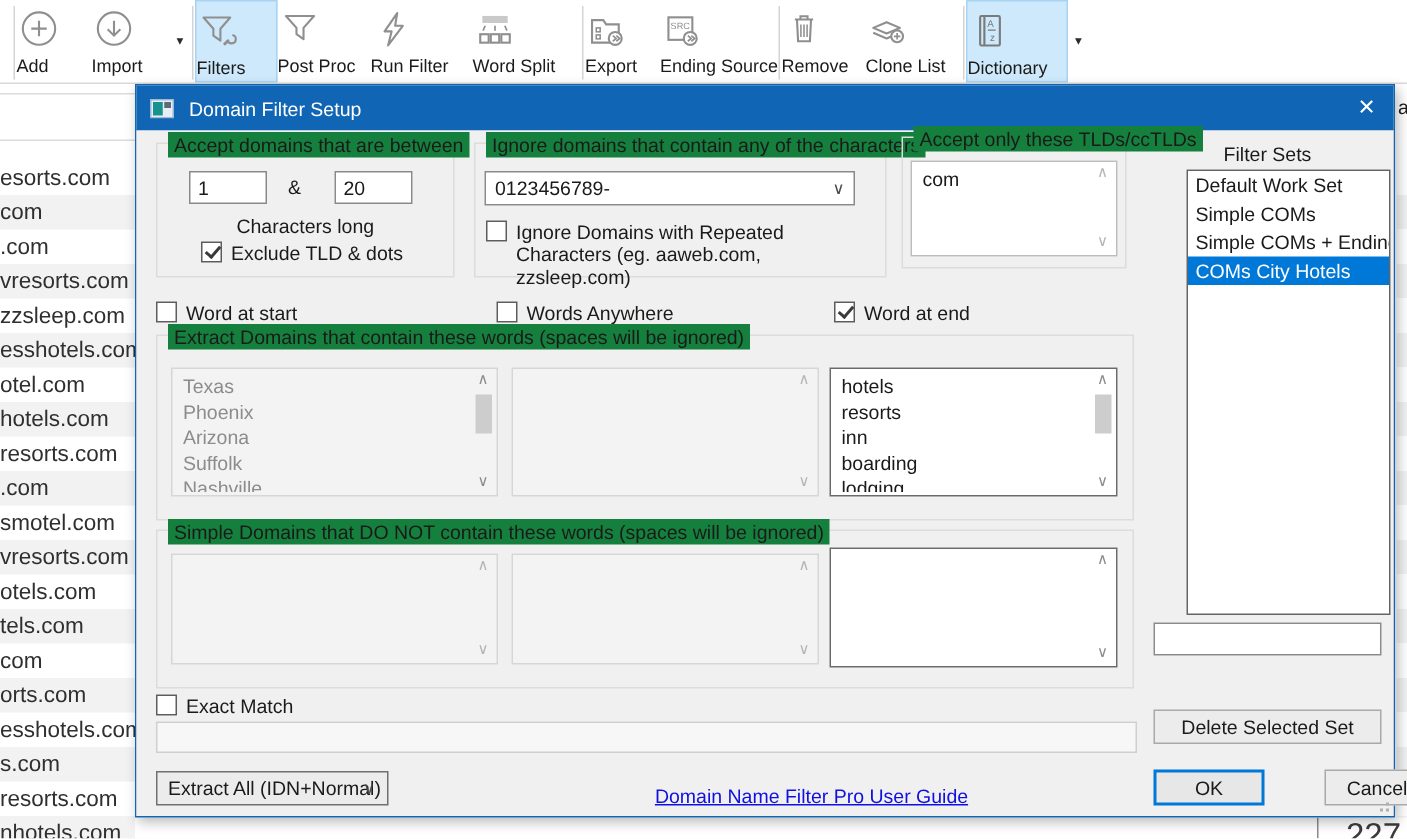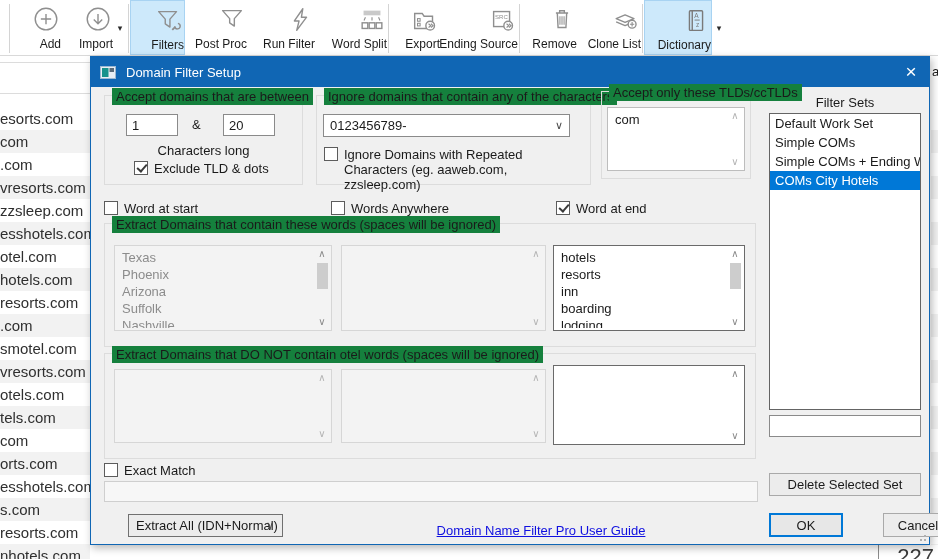--- a/index.html
+++ b/index.html
@@ -3,21 +3,21 @@
 <meta charset="utf-8">
 <style>
   html,body{margin:0;padding:0;width:938px;height:559px;overflow:hidden;
     font-family:"Liberation Sans","DejaVu Sans",sans-serif;background:#fff;}
   #stage{position:relative;width:938px;height:559px;background:#fff;}
 
   
   .toolbar{position:absolute;left:0;top:0;width:938px;height:56px;background:#fff;
     border-bottom:1px solid #d9d9d9;display:flex;align-items:stretch;padding-left:8px;box-sizing:border-box;}
   .tsep{width:1px;background:#d4d4d4;margin:4px 1px 2px 1px;}
-  .tbtn{display:flex;flex-direction:column;align-items:flex-end;justify-content:flex-start;padding-top:3px;box-sizing:border-box;}
+  .tbtn{display:flex;flex-direction:column;align-items:flex-start;justify-content:flex-start;padding-top:3px;box-sizing:border-box;}
   .tbtn.active{background:var(--toolbar-highlight,#cde9fb);border:1px solid #a8d3f2;}
   .ticon{height:34px;display:flex;align-items:center;justify-content:center;}
   .tlabel{font-size:12px;color:#1b1b1b;white-space:nowrap;line-height:14px;}
   .tcaret{width:14px;display:flex;align-items:center;justify-content:center;color:#2b2b2b;font-size:9px;}
   .tcaret::after{content:"▾";}
 
   
   .bg-left{position:absolute;left:0;top:57px;width:90px;height:502px;background:#fff;overflow:hidden;}
   .hline{position:absolute;left:0;right:0;height:1px;background:#dcdcdc;}
   #domain-rows{position:absolute;left:0;top:50px;right:0;}
@@ -76,21 +76,21 @@
   .fs-item{height:19px;line-height:19px;padding-left:5px;font-size:13px;white-space:nowrap;color:#1a1a1a;}
   .fs-item.sel{background:var(--selection,#0078d7);color:#fff;}
 
   .win-btn{position:absolute;background:#ececec;border:1px solid #a9a9a9;box-sizing:border-box;
     display:flex;align-items:center;justify-content:center;font-size:13px;color:#1a1a1a;}
   .win-btn.default{border:2px solid #0078d7;background:#e7e7e7;}
 
   .link{position:absolute;font-size:13px;color:var(--link,#0f0fe0);text-decoration:underline;text-align:center;}
 
   .dd{position:absolute;background:#ececec;border:1px solid #707070;box-sizing:border-box;
-    display:flex;align-items:center;padding-left:7px;font-size:13px;color:#1a1a1a;margin-left:24px;}
+    display:flex;align-items:center;padding-left:7px;font-size:13px;color:#1a1a1a;}
   .dd .chev{position:absolute;right:8px;color:#4a4a4a;font-size:11px;}
 
   .flat-input{position:absolute;background:#f7f7f7;border:1px solid #cfcfcf;box-sizing:border-box;}
   .grip{position:absolute;right:3px;bottom:3px;width:8px;height:8px;}
   .grip i{position:absolute;width:2px;height:2px;background:#b0b0b0;}
   .grip i:nth-child(1){right:0;bottom:0;} .grip i:nth-child(2){right:4px;bottom:0;}
   .grip i:nth-child(3){right:0;bottom:4px;} .grip i:nth-child(4){right:8px;bottom:0;display:none;}
   .lbl{position:absolute;font-size:13px;color:#1a1a1a;white-space:nowrap;}
   svg{display:block;}
 </style>
@@ -300,21 +300,21 @@
       </div>
       <div class="ta white" style="left:516px;top:20px;width:138px;height:64px;border-color:#bdbdbd">
         <div class="txt">com</div>
         <div class="sb" style="color:#b4b4b4">
           <span class="chev-u"></span>
           <span class="chev-d"></span>
         </div>
       </div>
 
       <span class="lbl" style="left:678px;top:8px;width:152px;text-align:center">Filter Sets</span>
-      <div class="listbox" id="fs-list" style="left:678px;top:26px;width:152px;height:297px">
+      <div class="listbox" id="fs-list" style="left:700px;top:26px;width:136px;height:297px">
           <div class="fs-item">Default Work Set</div>
           <div class="fs-item">Simple COMs</div>
           <div class="fs-item">Simple COMs + Ending Words</div>
           <div class="fs-item sel">COMs City Hotels</div>
         </div>
 
       <div class="cbrow" style="left:13px;top:114px">
         <span class="cb"></span>
         <span class="cb-label">Word at start</span>
       </div>
@@ -356,21 +356,21 @@
 boarding
 lodging</div>
         <div class="sb">
           <span class="chev-u"></span>
           <span class="chev-d"></span>
         </div>
         <div class="thumb"></div>
       </div>
 
       <div class="grp" style="left:13px;top:266px;width:652px;height:106px">
-        <span class="grp-title">Extract Domains that DO NOT contain otel words (spaces will be ignored)</span>
+        <span class="grp-title">Simple Domains that DO NOT contain these words (spaces will be ignored)</span>
       </div>
       <div class="ta gray" style="left:23px;top:282px;width:218px;height:74px">
         <div class="txt"></div>
         <div class="sb">
           <span class="chev-u"></span>
           <span class="chev-d"></span>
         </div>
       </div>
       <div class="ta gray" style="left:250px;top:282px;width:205px;height:74px">
         <div class="txt"></div>

